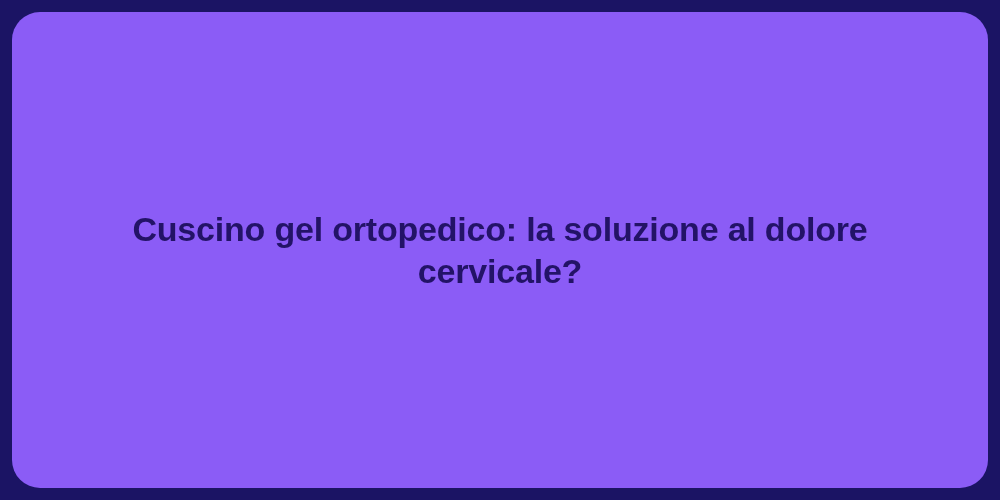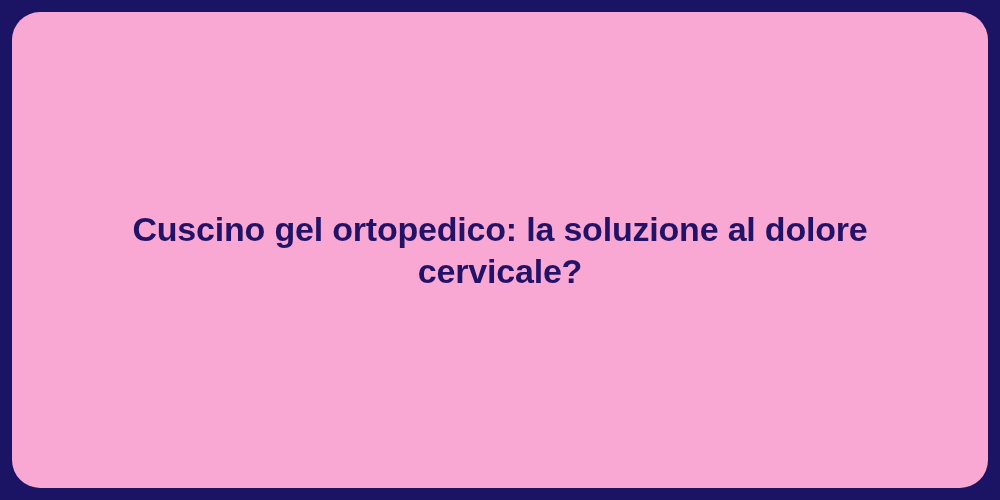--- a/index.html
+++ b/index.html
@@ -20,21 +20,21 @@
     width: 1000px;
     height: 500px;
     background: #1B1464;
     padding: 12px;
   }
 
   #card-surface {
     box-sizing: border-box;
     width: 100%;
     height: 100%;
-    background: #f9a8d4;
+    background: #8b5cf6;
     border-radius: 28px;
     display: flex;
     align-items: center;
     justify-content: center;
     padding: 0 92px;
   }
 
   #headline {
     margin: 0;
     color: #231367;

